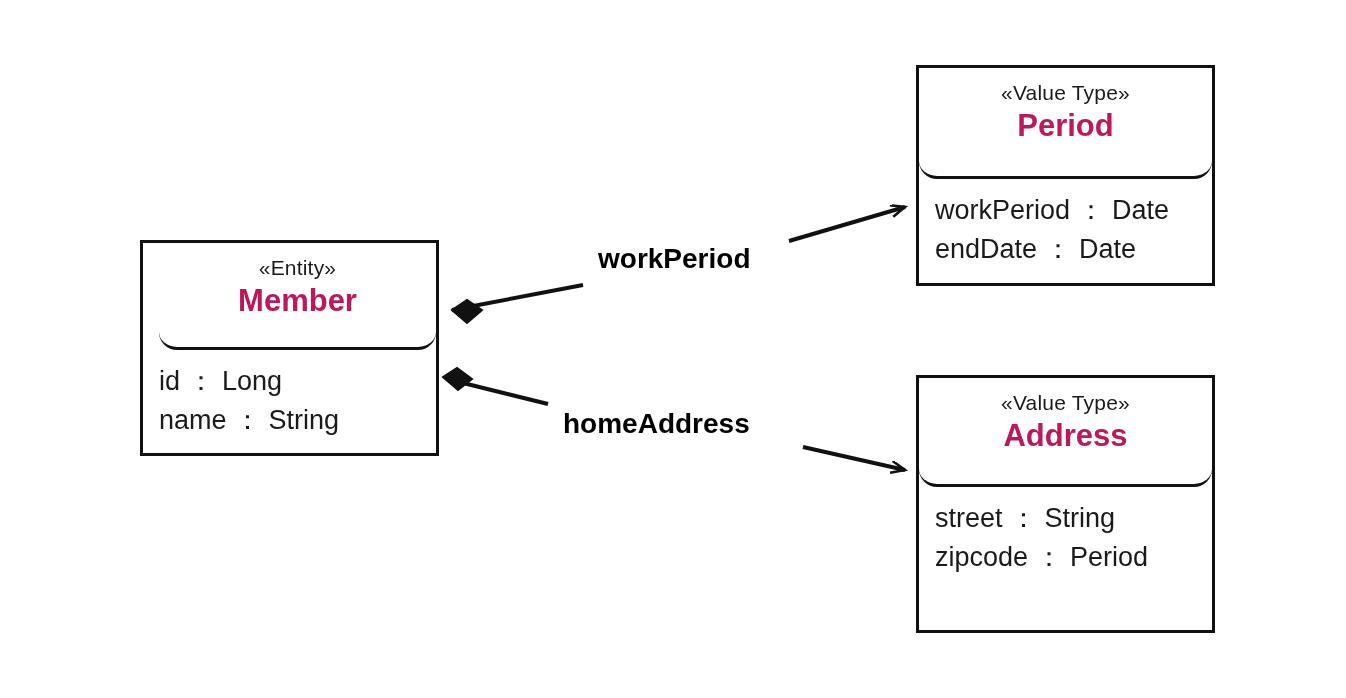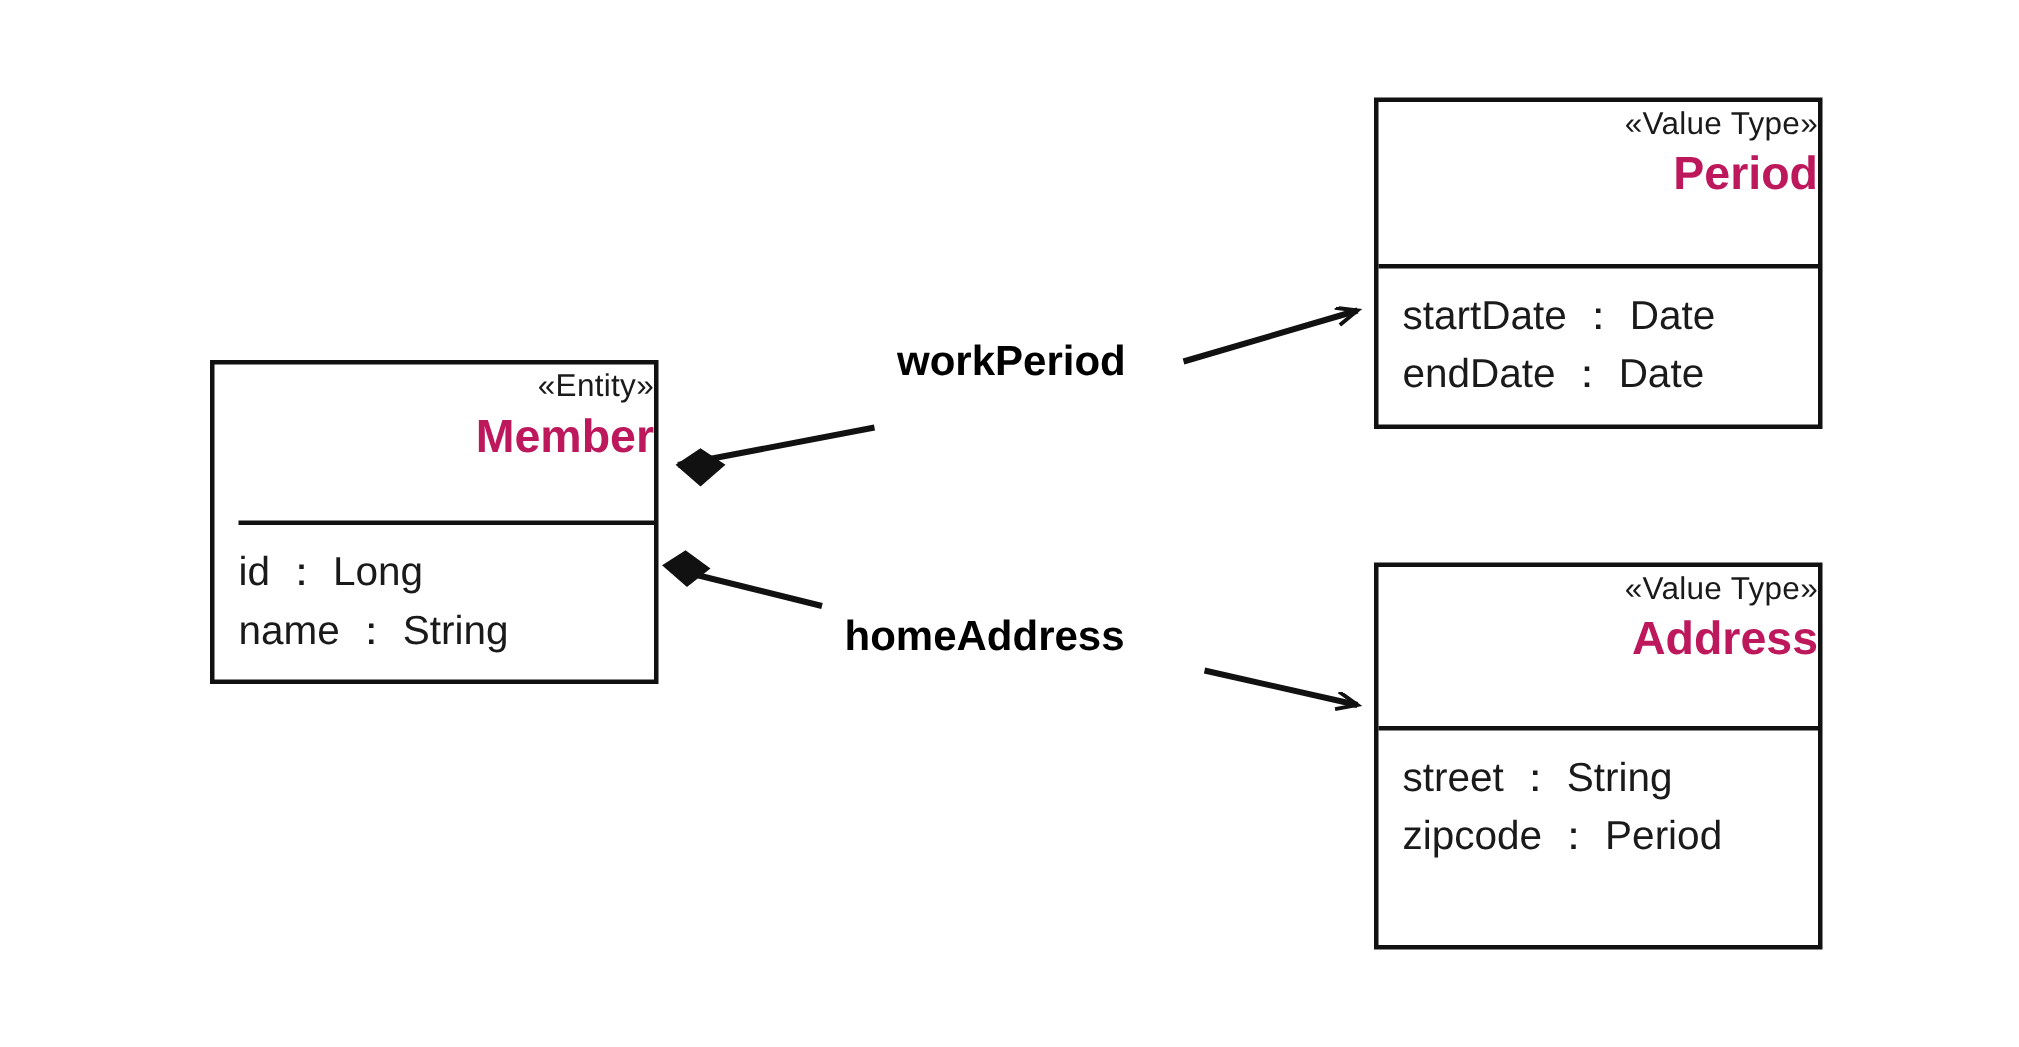--- a/index.html
+++ b/index.html
@@ -24,24 +24,25 @@
   }
   .uml-class {
     position: absolute;
     box-sizing: border-box;
     background: #ffffff;
     border: 3px solid #111111;
     z-index: 3;
   }
   .class-header {
     box-sizing: border-box;
-    text-align: right;
+    text-align: center;
     border-bottom: 3px solid #111111;
-    padding-top: 2px;
+    padding-top: 12px;
     padding-bottom: 10px;
+    border-radius: 18px;
   }
   .stereotype {
     display: block;
     font-size: 21px;
     font-weight: 400;
     line-height: 1.22;
     letter-spacing: 0.2px;
     color: #1a1a1a;
   }
   .class-title {
@@ -75,21 +76,21 @@
   }
 
   
   #class-member      { left: 140px; top: 240px; width: 299px; height: 216px; }
   #class-member .class-header     { height: 107px; margin-left: 16px; }
   #class-period      { left: 916px; top: 65px;  width: 299px; height: 221px; }
   #class-period .class-header     { height: 111px; }
   #class-address     { left: 916px; top: 375px; width: 299px; height: 258px; }
   #class-address .class-header    { height: 109px; }
 
-  #label-work-period  { left: 598px; top: 225px; }
+  #label-work-period  { left: 598px; top: 243px; }
   #label-home-address { left: 563px; top: 408px; }
 </style>
 </head>
 <body>
 
 <svg id="diagram-canvas" viewBox="0 0 1346 698" xmlns="http://www.w3.org/2000/svg">
   <defs>
     <marker id="open-arrow-head" markerWidth="18" markerHeight="18" refX="15" refY="6" orient="auto" markerUnits="userSpaceOnUse">
       <path d="M 1 0 L 15 6 L 1 12" fill="none" stroke="#111111" stroke-width="2.6" stroke-linecap="butt" stroke-linejoin="miter"></path>
     </marker>
@@ -118,21 +119,21 @@
     <span class="attribute-row">name ： String</span>
   </div>
 </div>
 
 <div class="uml-class" id="class-period">
   <div class="class-header">
     <span class="stereotype">«Value Type»</span>
     <span class="class-title">Period</span>
   </div>
   <div class="class-attributes">
-    <span class="attribute-row">startDate ： Date</span>
+    <span class="attribute-row">workPeriod ： Date</span>
     <span class="attribute-row">endDate ： Date</span>
   </div>
 </div>
 
 <div class="uml-class" id="class-address">
   <div class="class-header">
     <span class="stereotype">«Value Type»</span>
     <span class="class-title">Address</span>
   </div>
   <div class="class-attributes">

